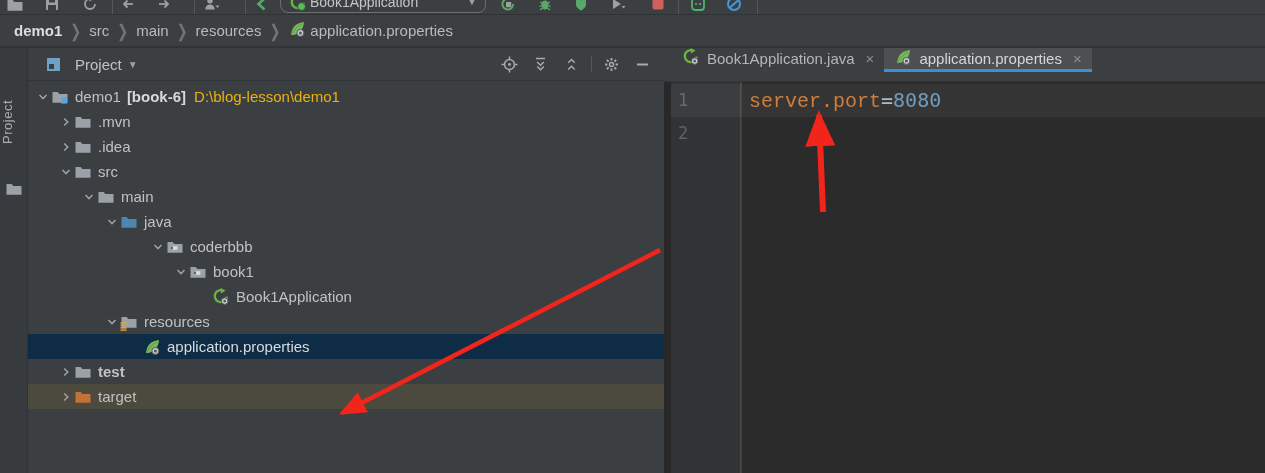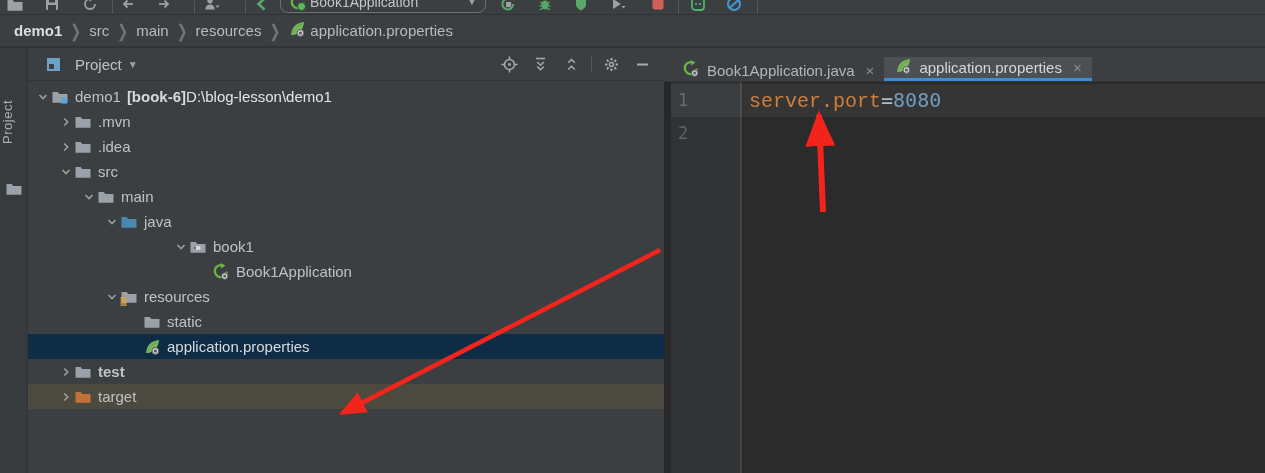--- a/index.html
+++ b/index.html
@@ -36,27 +36,27 @@
   #phead .caret{color:#9da1a4;font-size:10px;}
   #phead .spacer{flex:1;}
   .hic{width:17px;height:17px;margin:0 7px;flex:0 0 auto;}
   .hsep{width:1px;height:16px;background:#55585a;margin:0 4px;}
   #tree{position:absolute;left:0;top:34px;width:100%;height:391px;overflow:hidden;padding-top:2px;box-sizing:border-box;}
   .row{position:relative;height:25px;display:flex;align-items:center;white-space:nowrap;font-size:15px;cursor:default;}
   .row .chev{width:17px;height:16px;flex:0 0 auto;display:inline-flex;align-items:center;justify-content:center;}
   .row .ticon{width:18px;height:18px;flex:0 0 auto;margin-right:6px;}
   .row .lbl{color:#bfc2c5;}
   .row .suffix{font-weight:bold;color:#d7d9db;margin-left:6px;}
-  .row .path{color:#e5e5e5;}
+  .row .path{color:#eab308;margin-left:8px;}
   .row.selected{background:#0e2c45;}
   .row.selected .lbl{color:#d9dbdd;}
   .row.partial{background:#4c4a3e;}
   
   #tabbar{position:absolute;left:664px;top:48px;width:601px;height:34px;background:#3c3f41;
-          border-bottom:1px solid #323537;display:flex;align-items:flex-end;padding-left:8px;box-sizing:border-box;}
+          border-bottom:1px solid #323537;display:flex;align-items:flex-start;padding-left:8px;box-sizing:border-box;}
   .tab{display:flex;align-items:center;gap:7px;padding:0 10px;font-size:15px;color:#b2b6b9;
        box-sizing:border-box;cursor:default;}
   .tab .close{color:#8b8f92;font-size:15px;margin-left:4px;}
   .tab.active{background:#4c5053;color:#d4d7d9;border-bottom:3px solid #3a8fd6;}
   
   #divider{position:absolute;left:664px;top:82px;width:7px;height:391px;background:#282828;}
   #gutter{position:absolute;left:671px;top:82px;width:70px;height:391px;background:#313335;border-right:1px solid #47494b;box-sizing:border-box;}
   #code{position:absolute;left:742px;top:82px;width:523px;height:391px;background:#2b2b2b;}
   #caretline{position:absolute;left:671px;top:84px;width:594px;height:33px;background:rgba(255,255,255,0.05);}
   .lnum{height:33px;line-height:33px;padding-left:7px;font-family:"DejaVu Sans Mono",monospace;
@@ -310,20 +310,33 @@
           <span class="chev">
             <svg width="16" height="16" viewBox="0 0 16 16">
               <path d="M4.5 6 L8 9.5 L11.5 6" stroke="#9da0a3" stroke-width="1.6" fill="none"></path>
             </svg>
           </span>
           <span class="ticon"><svg width="18" height="18" viewBox="0 0 18 18">
               <path d="M1.5 4 h5.2 l1.6 2 h8.2 v8.8 h-15 z" fill="#4a89ad"></path>
             </svg></span>
           <span class="lbl">java</span>
         </div>
+        <div class="row" style="padding-left: 121px;">
+          <span class="chev">
+            <svg width="16" height="16" viewBox="0 0 16 16">
+              <path d="M4.5 6 L8 9.5 L11.5 6" stroke="#9da0a3" stroke-width="1.6" fill="none"></path>
+            </svg>
+          </span>
+          <span class="ticon"><svg width="18" height="18" viewBox="0 0 18 18">
+              <path d="M1.5 4 h5.2 l1.6 2 h8.2 v8.8 h-15 z" fill="#9aa1a8"></path>
+              <rect x="6.8" y="8.2" width="4.6" height="3.6" fill="#d8dbdd"></rect>
+              <rect x="5.2" y="9.2" width="1.6" height="1.6" fill="#3c3f41"></rect>
+            </svg></span>
+          <span class="lbl">coderbbb</span>
+        </div>
         <div class="row" style="padding-left: 144px;">
           <span class="chev">
             <svg width="16" height="16" viewBox="0 0 16 16">
               <path d="M4.5 6 L8 9.5 L11.5 6" stroke="#9da0a3" stroke-width="1.6" fill="none"></path>
             </svg>
           </span>
           <span class="ticon"><svg width="18" height="18" viewBox="0 0 18 18">
               <path d="M1.5 4 h5.2 l1.6 2 h8.2 v8.8 h-15 z" fill="#9aa1a8"></path>
               <rect x="6.8" y="8.2" width="4.6" height="3.6" fill="#d8dbdd"></rect>
               <rect x="5.2" y="9.2" width="1.6" height="1.6" fill="#3c3f41"></rect>
@@ -349,27 +362,20 @@
           <span class="ticon"><svg width="18" height="18" viewBox="0 0 18 18">
               <path d="M1.5 4 h5.2 l1.6 2 h8.2 v8.8 h-15 z" fill="#9aa1a8"></path>
               <g fill="#d9a343">
                 <rect x="0.5" y="9.2" width="6.2" height="1.7"></rect>
                 <rect x="0.5" y="11.6" width="6.2" height="1.7"></rect>
                 <rect x="0.5" y="14" width="6.2" height="1.7"></rect>
                 <rect x="0.5" y="16.4" width="6.2" height="1.4"></rect>
               </g>
             </svg></span>
           <span class="lbl">resources</span>
-        </div>
-        <div class="row" style="padding-left: 98px;">
-          <span class="chev"></span>
-          <span class="ticon"><svg width="18" height="18" viewBox="0 0 18 18">
-              <path d="M1.5 4 h5.2 l1.6 2 h8.2 v8.8 h-15 z" fill="#9aa1a8"></path>
-            </svg></span>
-          <span class="lbl">static</span>
         </div>
         <div class="row selected" style="padding-left: 98px;">
           <span class="chev"></span>
           <span class="ticon"><svg width="18" height="18" viewBox="0 0 18 18">
               <path d="M16 2 C8.5 2.6 3.6 7 3 15 C3.7 15.1 4.3 15.1 5 15 C11.2 14.2 15.4 9.8 16 2 Z" fill="#77b85c"></path>
               <path d="M3.8 14.2 C6.2 9.4 9.6 5.9 14 3.9" stroke="#5a9a44" stroke-width="0.9" fill="none"></path>
               <circle cx="12.4" cy="12.9" r="3.5" fill="#c7cbce" stroke="#56585a" stroke-width="1"></circle>
               <circle cx="12.4" cy="12.9" r="1.5" fill="#56585a"></circle>
             </svg></span>
           <span class="lbl">application.properties</span>

